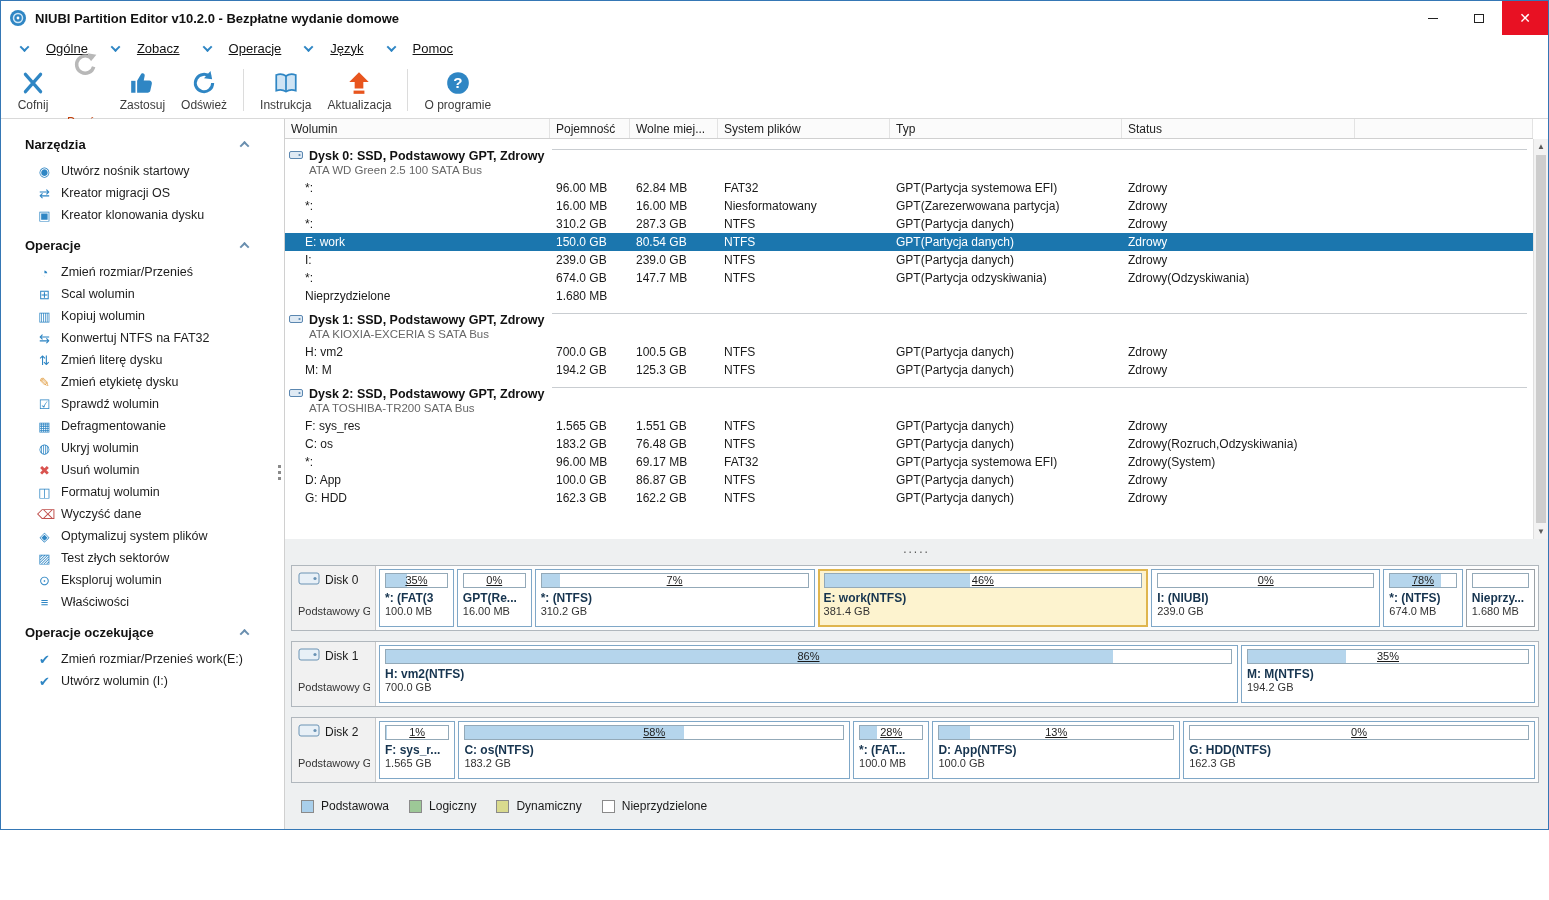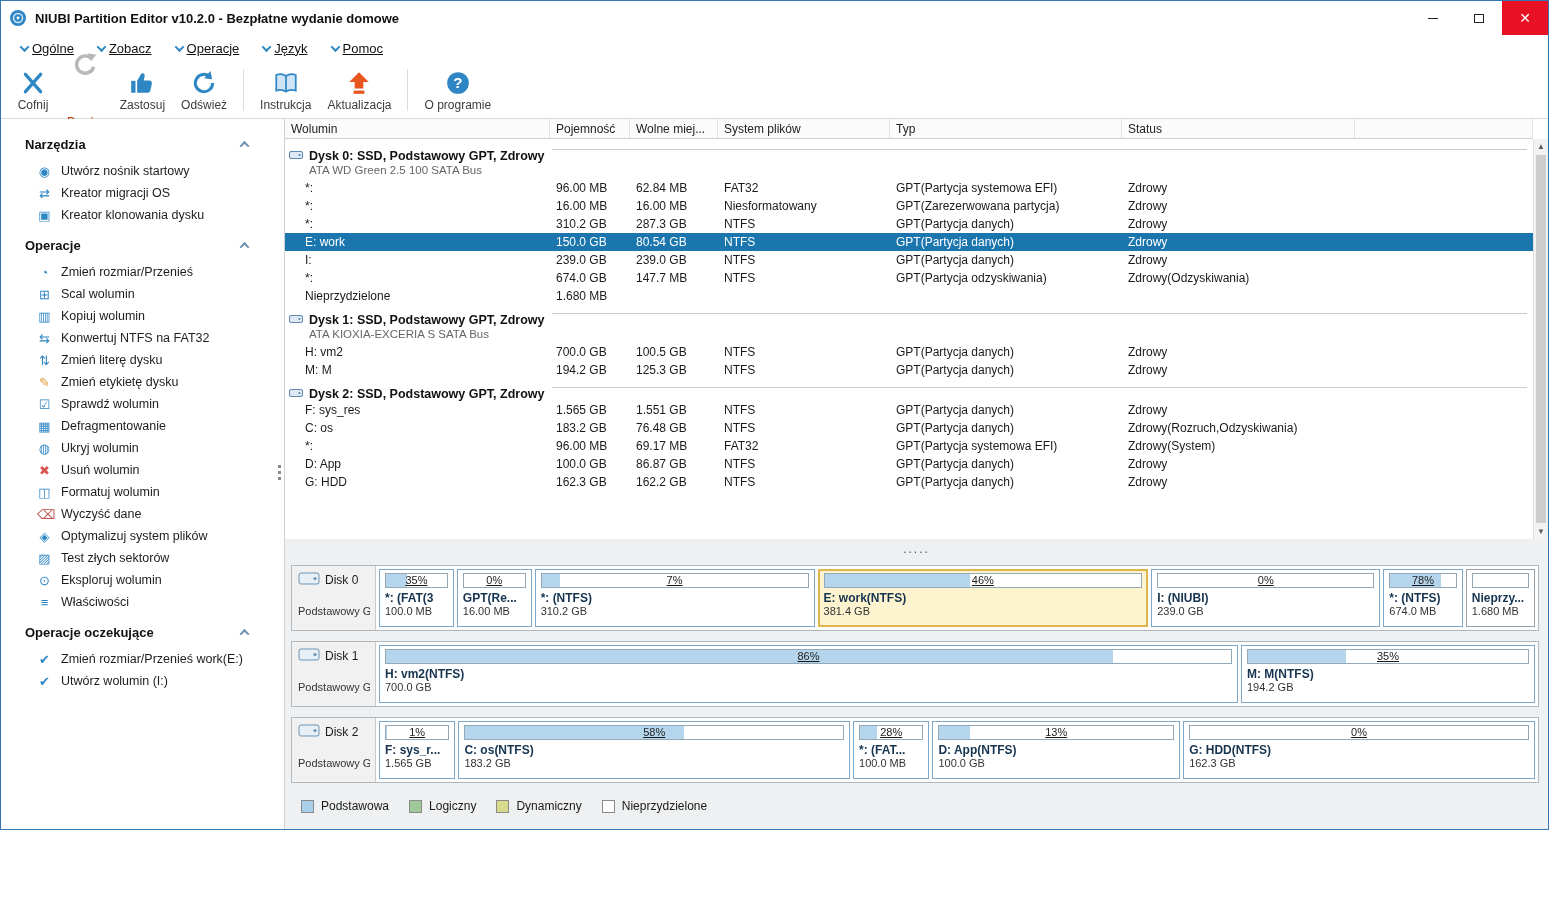--- a/index.html
+++ b/index.html
@@ -10,21 +10,21 @@
 .titlebar{height:34px;flex:0 0 auto;display:flex;align-items:center;background:#fff;padding-left:8px;}
 .applogo{width:18px;height:18px;margin-right:8px;display:inline-flex;}
 .apptitle{font-size:13px;font-weight:700;color:#111;}
 .wctrls{margin-left:auto;display:flex;height:100%;}
 .wbtn{width:46px;height:100%;display:flex;align-items:center;justify-content:center;color:#222;font-size:13px;}
 .wbtn.close{background:#e81123;color:#fff;font-size:14px;}
 .minglyph{display:block;width:10px;height:1px;background:#222;}
 .maxglyph{display:block;width:10px;height:9px;border:1px solid #222;}
 
 .menubar{height:26px;flex:0 0 auto;display:flex;align-items:center;background:#fff;padding-left:10px;gap:4px;}
-.menuitem{display:flex;align-items:center;gap:4px;padding:0 10px;height:100%;font-size:13px;color:#111;}
+.menuitem{display:flex;align-items:center;gap:18px;padding:0 10px;height:100%;font-size:13px;color:#111;}
 .chev{width:7px;height:7px;border-right:2px solid #2f86c4;border-bottom:2px solid #2f86c4;display:inline-block;}
 .chev.down{transform:rotate(45deg) translate(-1px,-1px);}
 .chev.up{border-color:#6a8faf;transform:rotate(-135deg) translate(-1px,-1px);}
 .mlabel{text-decoration:underline;}
 
 .toolbar{height:58px;flex:0 0 auto;display:flex;align-items:center;background:#fff;border-bottom:1px solid #d9d9d9;padding-left:6px;}
 .tbtn{min-width:52px;padding:0 8px;height:54px;display:flex;flex-direction:column;align-items:center;justify-content:center;gap:2px;}
 .ticon{height:28px;display:flex;align-items:flex-end;}
 .tlabel{font-size:12px;color:#3c3c3c;white-space:nowrap;}
 .tbtn.disabled .tlabel{color:#c2410c;margin-top:36px;}
@@ -431,20 +431,21 @@
             <div class="dheader">
               <span class="dicon">
                   <svg width="14" height="12" viewBox="0 0 14 12">
                     <rect x="0.5" y="2.5" width="13" height="7" rx="1.5" fill="#dfeaf4" stroke="#5b87b0"></rect>
                     <circle cx="10.5" cy="6" r="1.1" fill="#5b87b0"></circle>
                   </svg>
                 </span>
               <span class="dtitle">Dysk 2: SSD, Podstawowy GPT, Zdrowy</span>
               <span class="dline"></span>
             </div>
+            <div class="dmodel">ATA TOSHIBA-TR200 SATA Bus</div>
             <div class="vrow">
                 <span class="td tname">F: sys_res</span>
                 <span class="td">1.565 GB</span>
                 <span class="td">1.551 GB</span>
                 <span class="td">NTFS</span>
                 <span class="td">GPT(Partycja danych)</span>
                 <span class="td">Zdrowy</span>
                 <span class="td"></span>
               </div>
             <div class="vrow">

